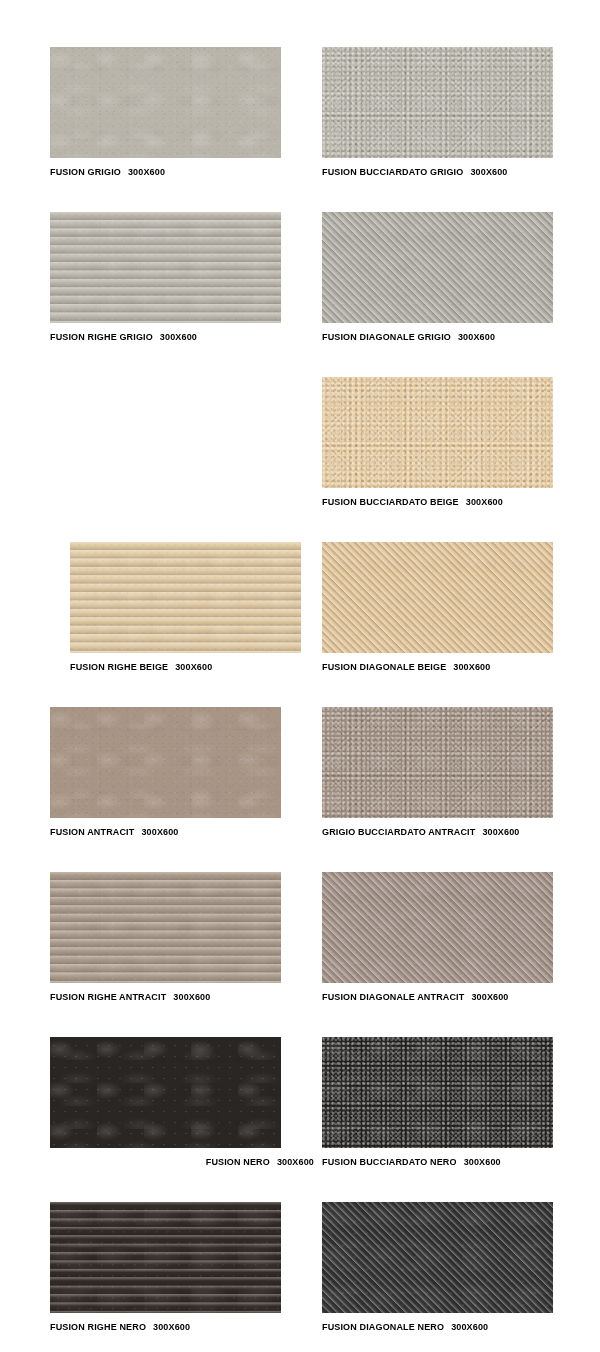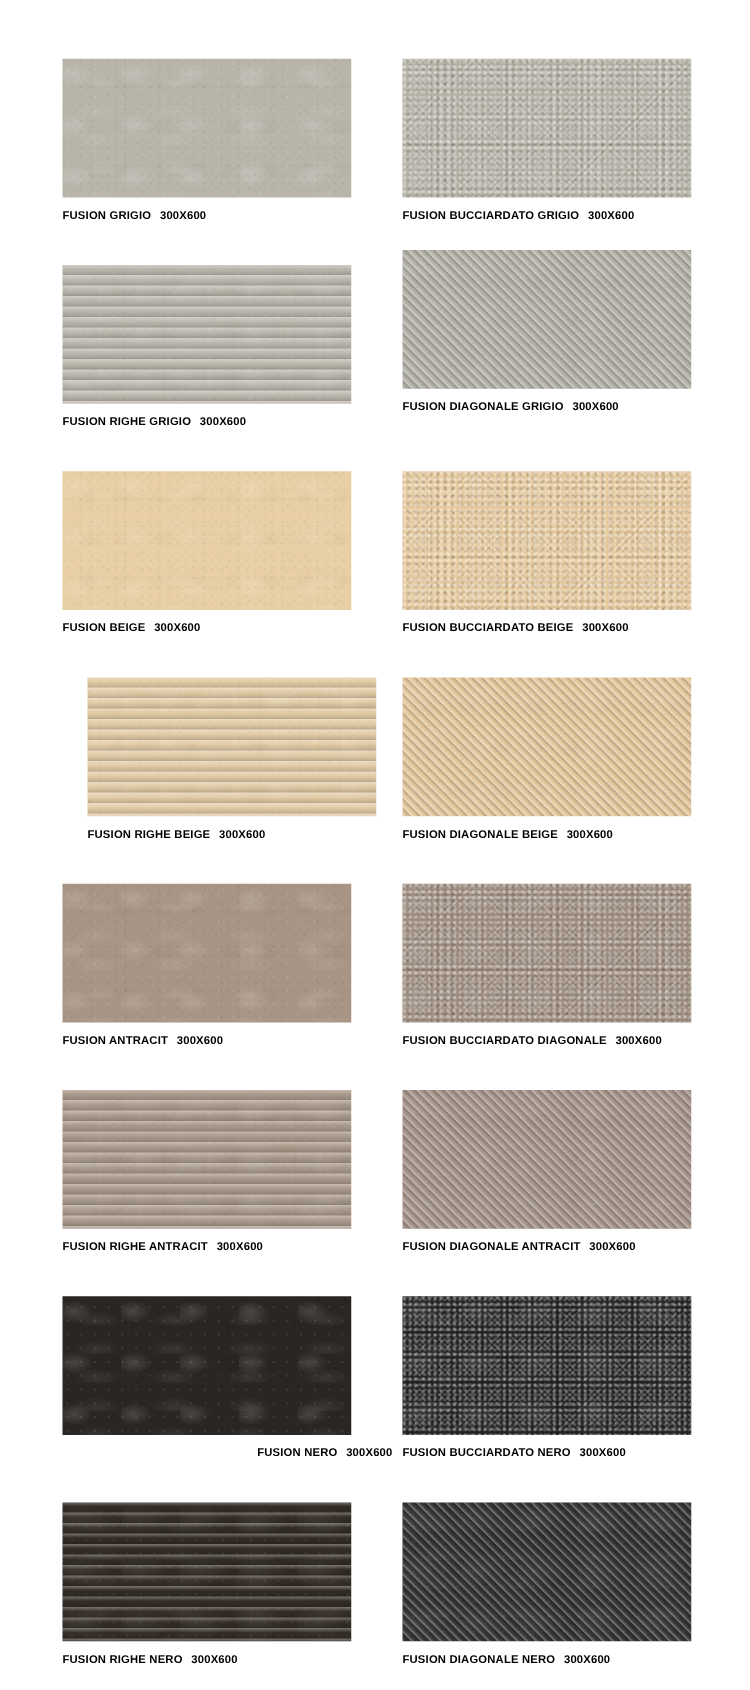--- a/index.html
+++ b/index.html
@@ -166,34 +166,27 @@
       <div class="tile-label"><span>FUSION BUCCIARDATO GRIGIO</span><span class="tile-size">300X600</span></div>
     </div>
     <div class="tile-card" style="left: 50px; top: 212px;">
       <div class="tile-swatch finish-righe" style="background-color: rgb(189, 184, 174);">
         <div class="mottle"></div>
         <div class="ribs"></div>
         <div class="grain"></div>
       </div>
       <div class="tile-label"><span>FUSION RIGHE GRIGIO</span><span class="tile-size">300X600</span></div>
     </div>
-    <div class="tile-card" style="left: 322px; top: 200px;">
+    <div class="tile-card" style="left: 322px; top: 212px;">
       <div class="tile-swatch finish-diagonale" style="background-color: rgb(180, 178, 168);">
         <div class="mottle"></div>
         <div class="ribs"></div>
         <div class="grain"></div>
       </div>
       <div class="tile-label"><span>FUSION DIAGONALE GRIGIO</span><span class="tile-size">300X600</span></div>
-    </div>
-    <div class="tile-card" style="left: 50px; top: 377px;">
-      <div class="tile-swatch finish-plain" style="background-color: rgb(232, 207, 164);">
-        <div class="mottle"></div>
-        <div class="grain"></div>
-      </div>
-      <div class="tile-label"><span>FUSION BEIGE</span><span class="tile-size">300X600</span></div>
     </div>
     <div class="tile-card" style="left: 322px; top: 377px;">
       <div class="tile-swatch finish-bucciardato" style="background-color: rgb(230, 201, 156);">
         <div class="mottle"></div>
         <div class="grain"></div>
       </div>
       <div class="tile-label"><span>FUSION BUCCIARDATO BEIGE</span><span class="tile-size">300X600</span></div>
     </div>
     <div class="tile-card" style="left: 50px; top: 542px; padding-left: 20px;">
       <div class="tile-swatch finish-righe" style="background-color: rgb(227, 204, 166);">
@@ -216,21 +209,21 @@
         <div class="mottle"></div>
         <div class="grain"></div>
       </div>
       <div class="tile-label"><span>FUSION ANTRACIT</span><span class="tile-size">300X600</span></div>
     </div>
     <div class="tile-card" style="left: 322px; top: 707px;">
       <div class="tile-swatch finish-bucciardato" style="background-color: rgb(157, 140, 126);">
         <div class="mottle"></div>
         <div class="grain"></div>
       </div>
-      <div class="tile-label"><span>FUSION BUCCIARDATO DIAGONALE</span><span class="tile-size">300X600</span></div>
+      <div class="tile-label"><span>GRIGIO BUCCIARDATO ANTRACIT</span><span class="tile-size">300X600</span></div>
     </div>
     <div class="tile-card" style="left: 50px; top: 872px;">
       <div class="tile-swatch finish-righe" style="background-color: rgb(171, 155, 140);">
         <div class="mottle"></div>
         <div class="ribs"></div>
         <div class="grain"></div>
       </div>
       <div class="tile-label"><span>FUSION RIGHE ANTRACIT</span><span class="tile-size">300X600</span></div>
     </div>
     <div class="tile-card" style="left: 322px; top: 872px;">

